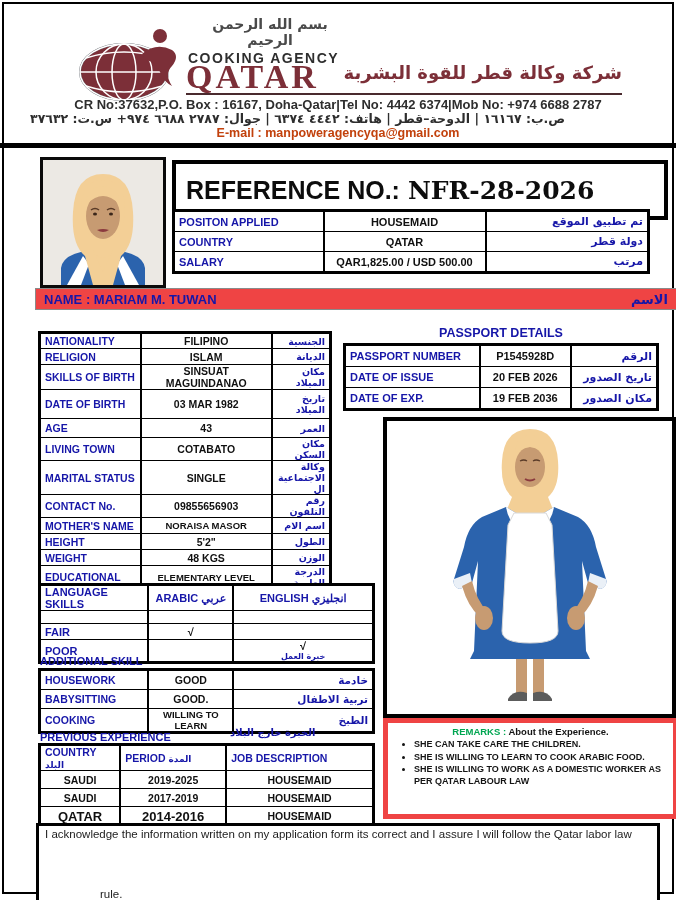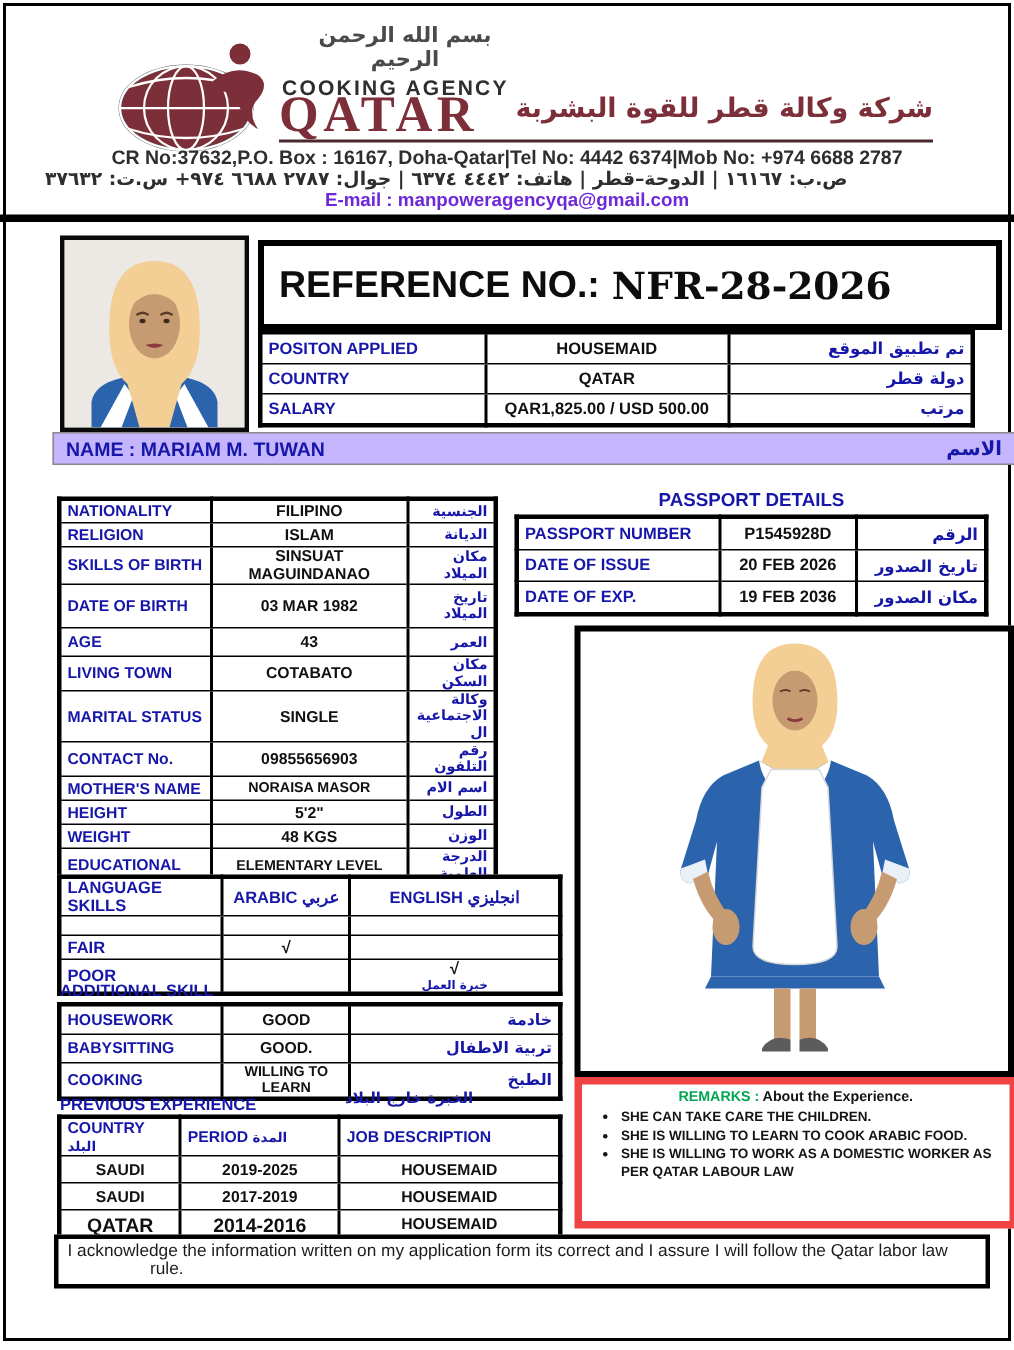--- a/index.html
+++ b/index.html
@@ -16,37 +16,37 @@
   .abs{position:absolute;}
   .frame{left:2px;top:2px;width:668px;height:888px;border:2px solid #000;}
   
   .bismillah{left:205px;top:16px;width:130px;text-align:center;font-family:"DejaVu Sans",sans-serif;font-size:14px;color:#4a4a4a;font-weight:bold;}
   .agency-type{left:188px;top:50px;font-size:14px;font-weight:bold;letter-spacing:1.5px;color:#2e2e2e;}
   .agency-name{left:186px;top:58px;font-family:"Liberation Serif",serif;font-size:34px;font-weight:bold;letter-spacing:3px;color:var(--maroon);}
   .agency-name-ar{left:308px;top:62px;width:314px;text-align:right;direction:rtl;font-family:"DejaVu Sans",sans-serif;font-size:18px;font-weight:bold;color:var(--maroon);}
   .head-rule{left:186px;top:93px;width:436px;height:2px;background:#4a2a2e;}
   .cr-line{left:30px;top:97px;width:616px;text-align:center;font-size:13px;font-weight:bold;color:#2e2e2e;}
   .cr-line-ar{left:30px;top:111px;width:616px;text-align:left;direction:rtl;font-family:"DejaVu Sans",sans-serif;font-size:12.5px;font-weight:bold;color:#2e2e2e;}
-  .email-line{left:30px;top:126px;width:616px;text-align:center;font-size:12.5px;font-weight:bold;color:#6d28d9;}
+  .email-line{left:30px;top:126px;width:616px;text-align:center;font-size:12.5px;font-weight:bold;color:#c2410c;}
   .divider{left:0;top:143px;width:676px;height:5px;background:#000;}
   
   .photo-box{left:40px;top:157px;width:120px;height:125px;border:3px solid #0a0a0a;background:#ece9e4;}
   .ref-box{left:172px;top:160px;width:478px;height:52px;border:4px solid #000;display:flex;align-items:center;padding-left:10px;box-sizing:content-box;background:#fff;}
   .ref-label{font-size:25px;font-weight:bold;color:#0d0d0d;}
   .ref-value{font-family:"DejaVu Serif",serif;font-size:25px;font-weight:bold;margin-left:8px;color:#0d0d0d;}
   
   table{border-collapse:collapse;table-layout:fixed;background:#fff;}
   td{overflow:hidden;padding:0 4px;vertical-align:middle;}
   .lbl{color:var(--blue);font-weight:bold;text-align:left;}
   .val{font-weight:bold;text-align:center;color:#101010;}
   .ara{color:var(--blue);font-weight:bold;text-align:right;direction:rtl;font-family:"DejaVu Sans",sans-serif;}
-  .pos-table{left:172px;top:220px;width:434px;border:3px solid #000;font-size:11px;}
+  .pos-table{left:172px;top:209px;width:434px;border:3px solid #000;font-size:11px;}
   .pos-table td{border:1px solid #000;height:19px;}
   .pos-table td+td{border-left:2px solid #000;}
-  .name-bar{left:35px;top:288px;width:624px;height:20px;border:1px solid #8a8a8a;display:flex;align-items:center;justify-content:space-between;padding:0 8px;box-sizing:content-box;background:#c4b5fd;}
+  .name-bar{left:35px;top:288px;width:624px;height:20px;border:1px solid #8a8a8a;display:flex;align-items:center;justify-content:space-between;padding:0 8px;box-sizing:content-box;background:#ef4444;}
   .name-bar .nm{color:var(--blue);font-weight:bold;font-size:13px;}
   .name-bar .nm-ar{color:var(--blue);font-weight:bold;font-size:13px;font-family:"DejaVu Sans",sans-serif;direction:rtl;}
   .personal-table{left:38px;top:312px;width:294px;border:3px solid #000;font-size:10.5px;margin-top:19px;}
   .personal-table td{border:1px solid #000;}
   .personal-table td+td{border-left:2px solid #000;}
   .personal-table .ara{font-size:9.5px;}
   .pp-title{left:343px;top:326px;width:316px;text-align:center;color:var(--blue);font-weight:bold;font-size:12.5px;}
   .pp-table{left:343px;top:343px;width:316px;border:3px solid #000;font-size:11px;}
   .pp-table td{border:1px solid #000;height:20px;}
   .pp-table td+td{border-left:2px solid #000;}
@@ -68,21 +68,21 @@
   .addl-table td+td{border-left:2px solid #000;}
   .prev-label{left:40px;top:731px;}
   .prev-label-ar{left:230px;top:727px;color:var(--blue);font-weight:bold;font-size:10px;direction:rtl;font-family:"DejaVu Sans",sans-serif;}
   .prev-table{left:38px;top:743px;width:337px;border:3px solid #000;font-size:10.5px;}
   .prev-table td{border:1px solid #000;height:17px;}
   .prev-table td+td{border-left:2px solid #000;}
   .prev-table .hdr{color:var(--blue);font-weight:bold;text-align:left;}
   .prev-table .hdr .ar-sm{font-family:"DejaVu Sans",sans-serif;font-size:9px;}
   .prev-table .big{font-size:13px;}
   .ack-box{left:36px;top:823px;width:606px;border:3px solid #000;font-size:11.5px;color:#1c1c1c;padding:2px 6px 4px 6px;background:#fff;}
-  .ack-box .l2{padding-left:55px;}
+  .ack-box .l2{padding-left:55px;margin-top:48px;}
 </style>
 </head>
 <body>
 
 <div id="page">
   <div class="abs frame"></div>
 
   <div class="abs bismillah">بسم الله الرحمن الرحيم</div>
 
   <svg class="abs" style="left:76px;top:28px;" width="112" height="74" viewBox="0 0 112 74">

